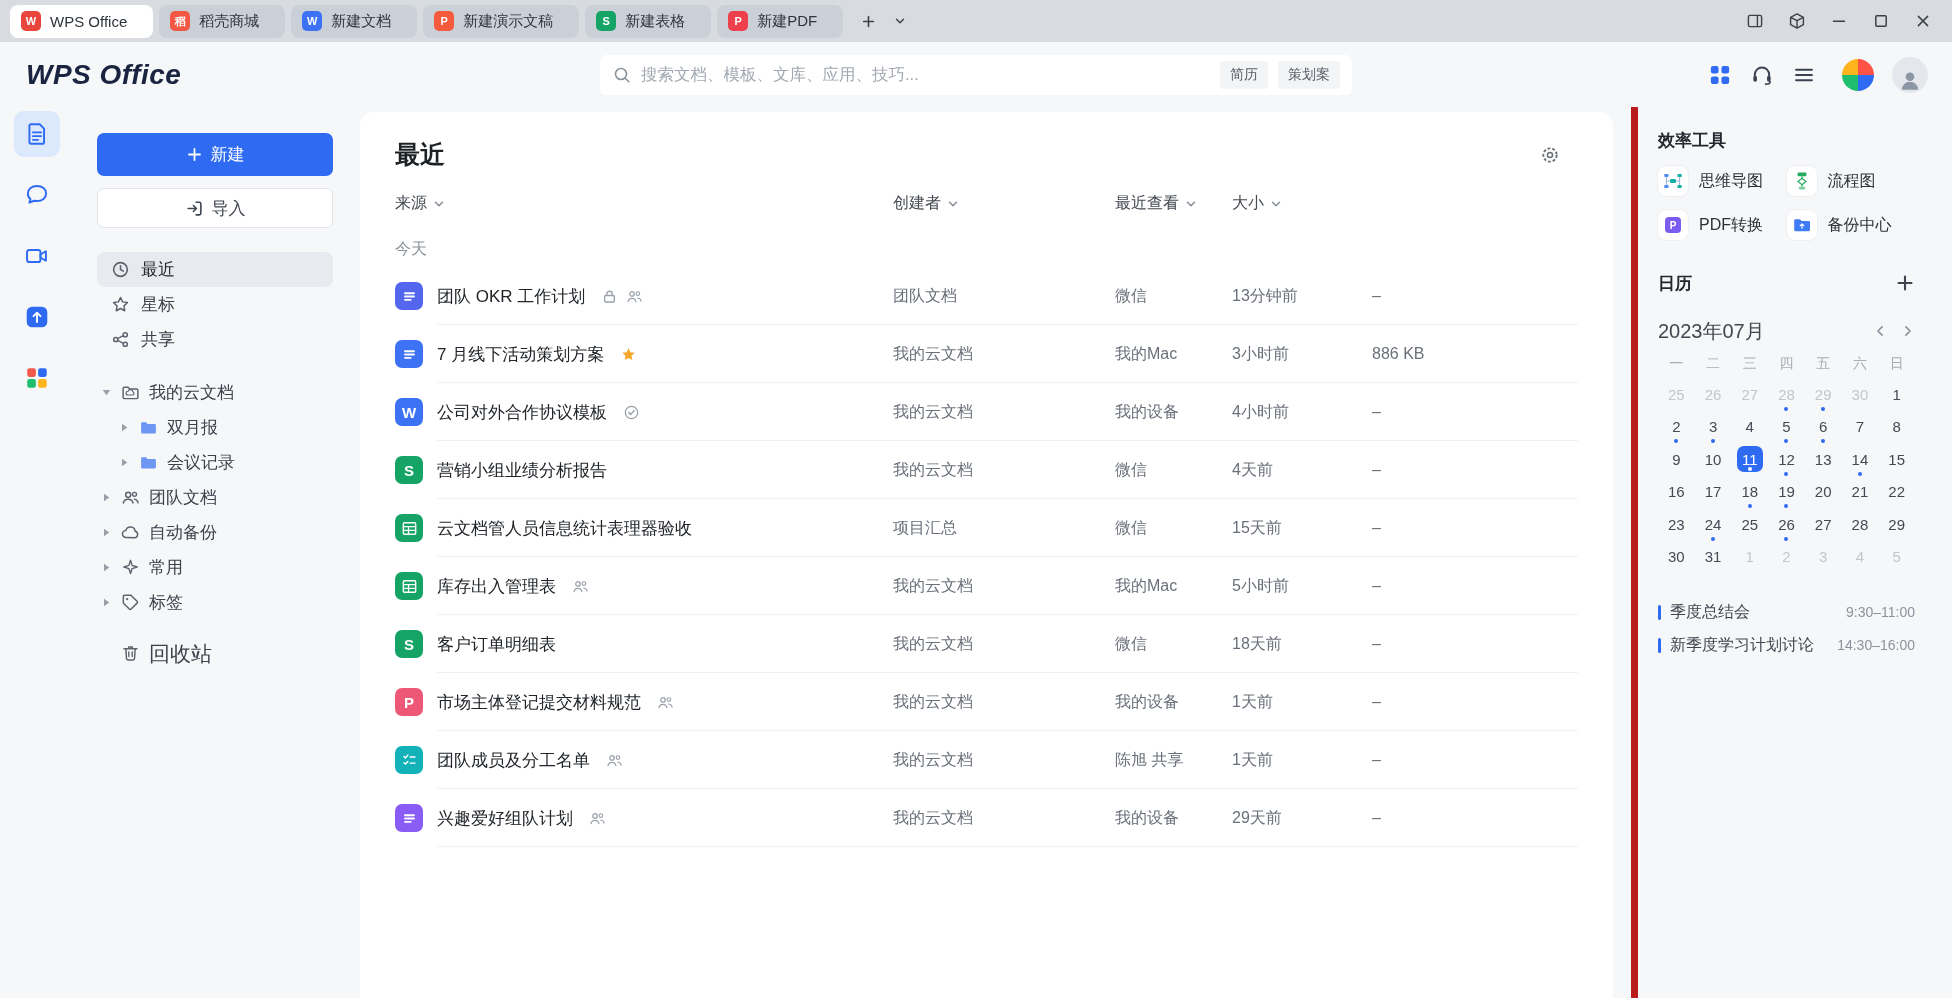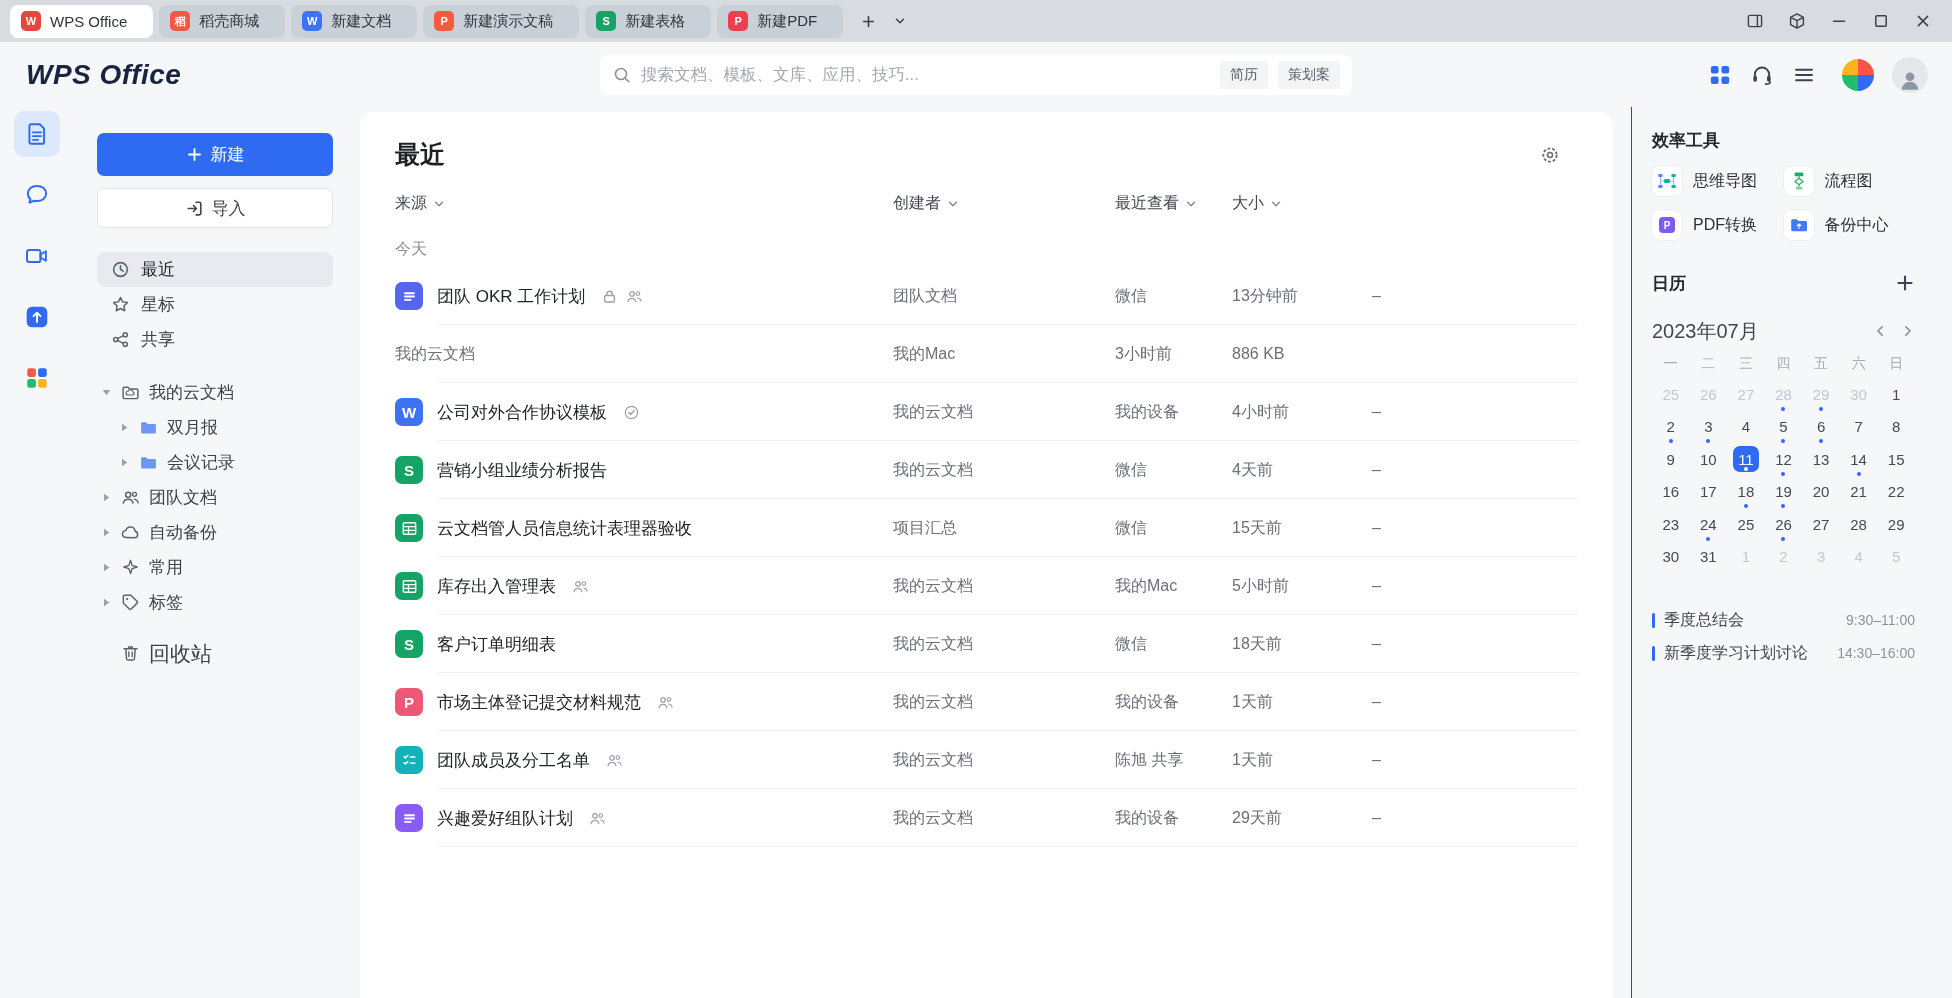--- a/index.html
+++ b/index.html
@@ -77,42 +77,42 @@
   .file-row::after{content:"";position:absolute;left:42px;right:0;bottom:0;height:1px;background:#f0f1f4}
   .name-cell{display:flex;align-items:center;gap:14px;min-width:0}
   .ftile{width:28px;height:28px;border-radius:7px;display:flex;align-items:center;justify-content:center;color:#fff;font-size:15px;font-weight:700}
   .ftile .icn,.ftile svg{width:19px;height:19px}
   .fname{font-size:17px;color:#212529;white-space:nowrap;overflow:hidden;text-overflow:ellipsis}
   .fbadges{display:inline-flex;align-items:center;gap:8px;margin-left:2px}
   .badge{width:17px;height:17px;color:#9aa1ab;display:inline-flex}
   .cell.sub{font-size:16px;color:#6a707a;white-space:nowrap}
 
   
-  .rpanel{position:absolute;left:1631px;top:107px;right:0;bottom:0;border-left:1px solid #b91c1c;padding:22px 37px 16px 20px}
+  .rpanel{position:absolute;left:1631px;top:107px;right:0;bottom:0;border-left:7px solid #b91c1c;padding:22px 37px 16px 20px}
   .rtitle{font-size:17px;font-weight:700;color:#23272e;height:22px}
   .tools{margin-top:8px;display:grid;grid-template-columns:1fr 1fr;grid-auto-rows:44px;align-items:center}
   .tool{display:flex;align-items:center;gap:11px;font-size:16px;color:#2c3138}
   .tool-tile{width:30px;height:30px;border-radius:8px;background:#fff;box-shadow:0 0 0 1px #eceef1;display:flex;align-items:center;justify-content:center}
   .tool-tile .icn{width:20px;height:20px}
   .cal-head{margin-top:24px;height:24px;display:flex;align-items:center;justify-content:space-between}
   .cal-head .rtitle{height:auto}
   .iconbtn{width:20px;height:20px;color:#3f4550;display:inline-flex}
   .cal-month{margin-top:26px;height:20px;display:flex;align-items:center;justify-content:space-between;font-size:20px;color:#41464f}
   .cal-nav{display:flex;gap:14px}
   .cal-nav .iconbtn{width:14px;height:14px;color:#8c929b}
   .cal-week{margin-top:14px;display:grid;grid-template-columns:repeat(7,1fr);height:20px}
   .wk{text-align:center;font-size:14px;color:#a7acb4}
   .cal-grid{margin-top:6px;display:grid;grid-template-columns:repeat(7,1fr);grid-auto-rows:32.5px}
   .cal-cell{position:relative;display:flex;justify-content:center;align-items:flex-start}
   .cal-cell .num{width:26px;height:26px;border-radius:7px;display:flex;align-items:center;justify-content:center;font-size:15px;color:#444a53}
   .cal-cell.muted .num{color:#c2c6cd}
   .cal-cell.selected .num{background:var(--accent,#2e6bf2);color:#fff}
   .cal-cell .dot{position:absolute;bottom:3px;left:50%;transform:translateX(-50%);width:4px;height:4px;border-radius:50%;background:var(--accent,#2e6bf2)}
   .cal-cell.selected .dot{bottom:8px;background:#fff}
-  .events{margin-top:31px}
+  .events{margin-top:23px}
   .event{display:flex;align-items:center;height:26px;margin-bottom:7px}
   .event-bar{width:3px;height:15px;border-radius:2px;background:var(--accent,#2e6bf2);margin-right:9px}
   .event-title{flex:1;font-size:16px;color:#40454e;white-space:nowrap;overflow:hidden}
   .event-time{font-size:14px;color:#8d939c;white-space:nowrap}
 </style>
 </head>
 <body>
 
 <div class="app">
 
@@ -520,20 +520,35 @@
                 </svg>
               </span>
             </span>
           </div>
           <div class="cell sub">团队文档</div>
           <div class="cell sub">微信</div>
           <div class="cell sub">13分钟前</div>
           <div class="cell sub">–</div>
         </div>
         <div class="file-row">
+          <div class="cell name-cell">
+            <span class="ftile" style="background: rgb(62, 114, 245);">
+              <svg viewBox="0 0 16 16">
+                <path d="M4.2 5.2h7.6M4.2 8h7.6M4.2 10.8h4.8" stroke="#fff" stroke-width="1.6" stroke-linecap="round"></path>
+              </svg>
+            </span>
+            <span class="fname">7 月线下活动策划方案</span>
+            <span class="fbadges">
+              <span class="badge icn star">
+                <svg viewBox="0 0 18 18">
+                  <path d="m9 2.4 2 4.1 4.5.7-3.3 3.2.8 4.5L9 12.8l-4 2.1.8-4.5L2.5 7.2 7 6.5z" fill="#f7a62c"></path>
+                </svg>
+              </span>
+            </span>
+          </div>
           <div class="cell sub">我的云文档</div>
           <div class="cell sub">我的Mac</div>
           <div class="cell sub">3小时前</div>
           <div class="cell sub">886 KB</div>
         </div>
         <div class="file-row">
           <div class="cell name-cell">
             <span class="ftile" style="background: rgb(62, 114, 245);">W</span>
             <span class="fname">公司对外合作协议模板</span>
             <span class="fbadges">

